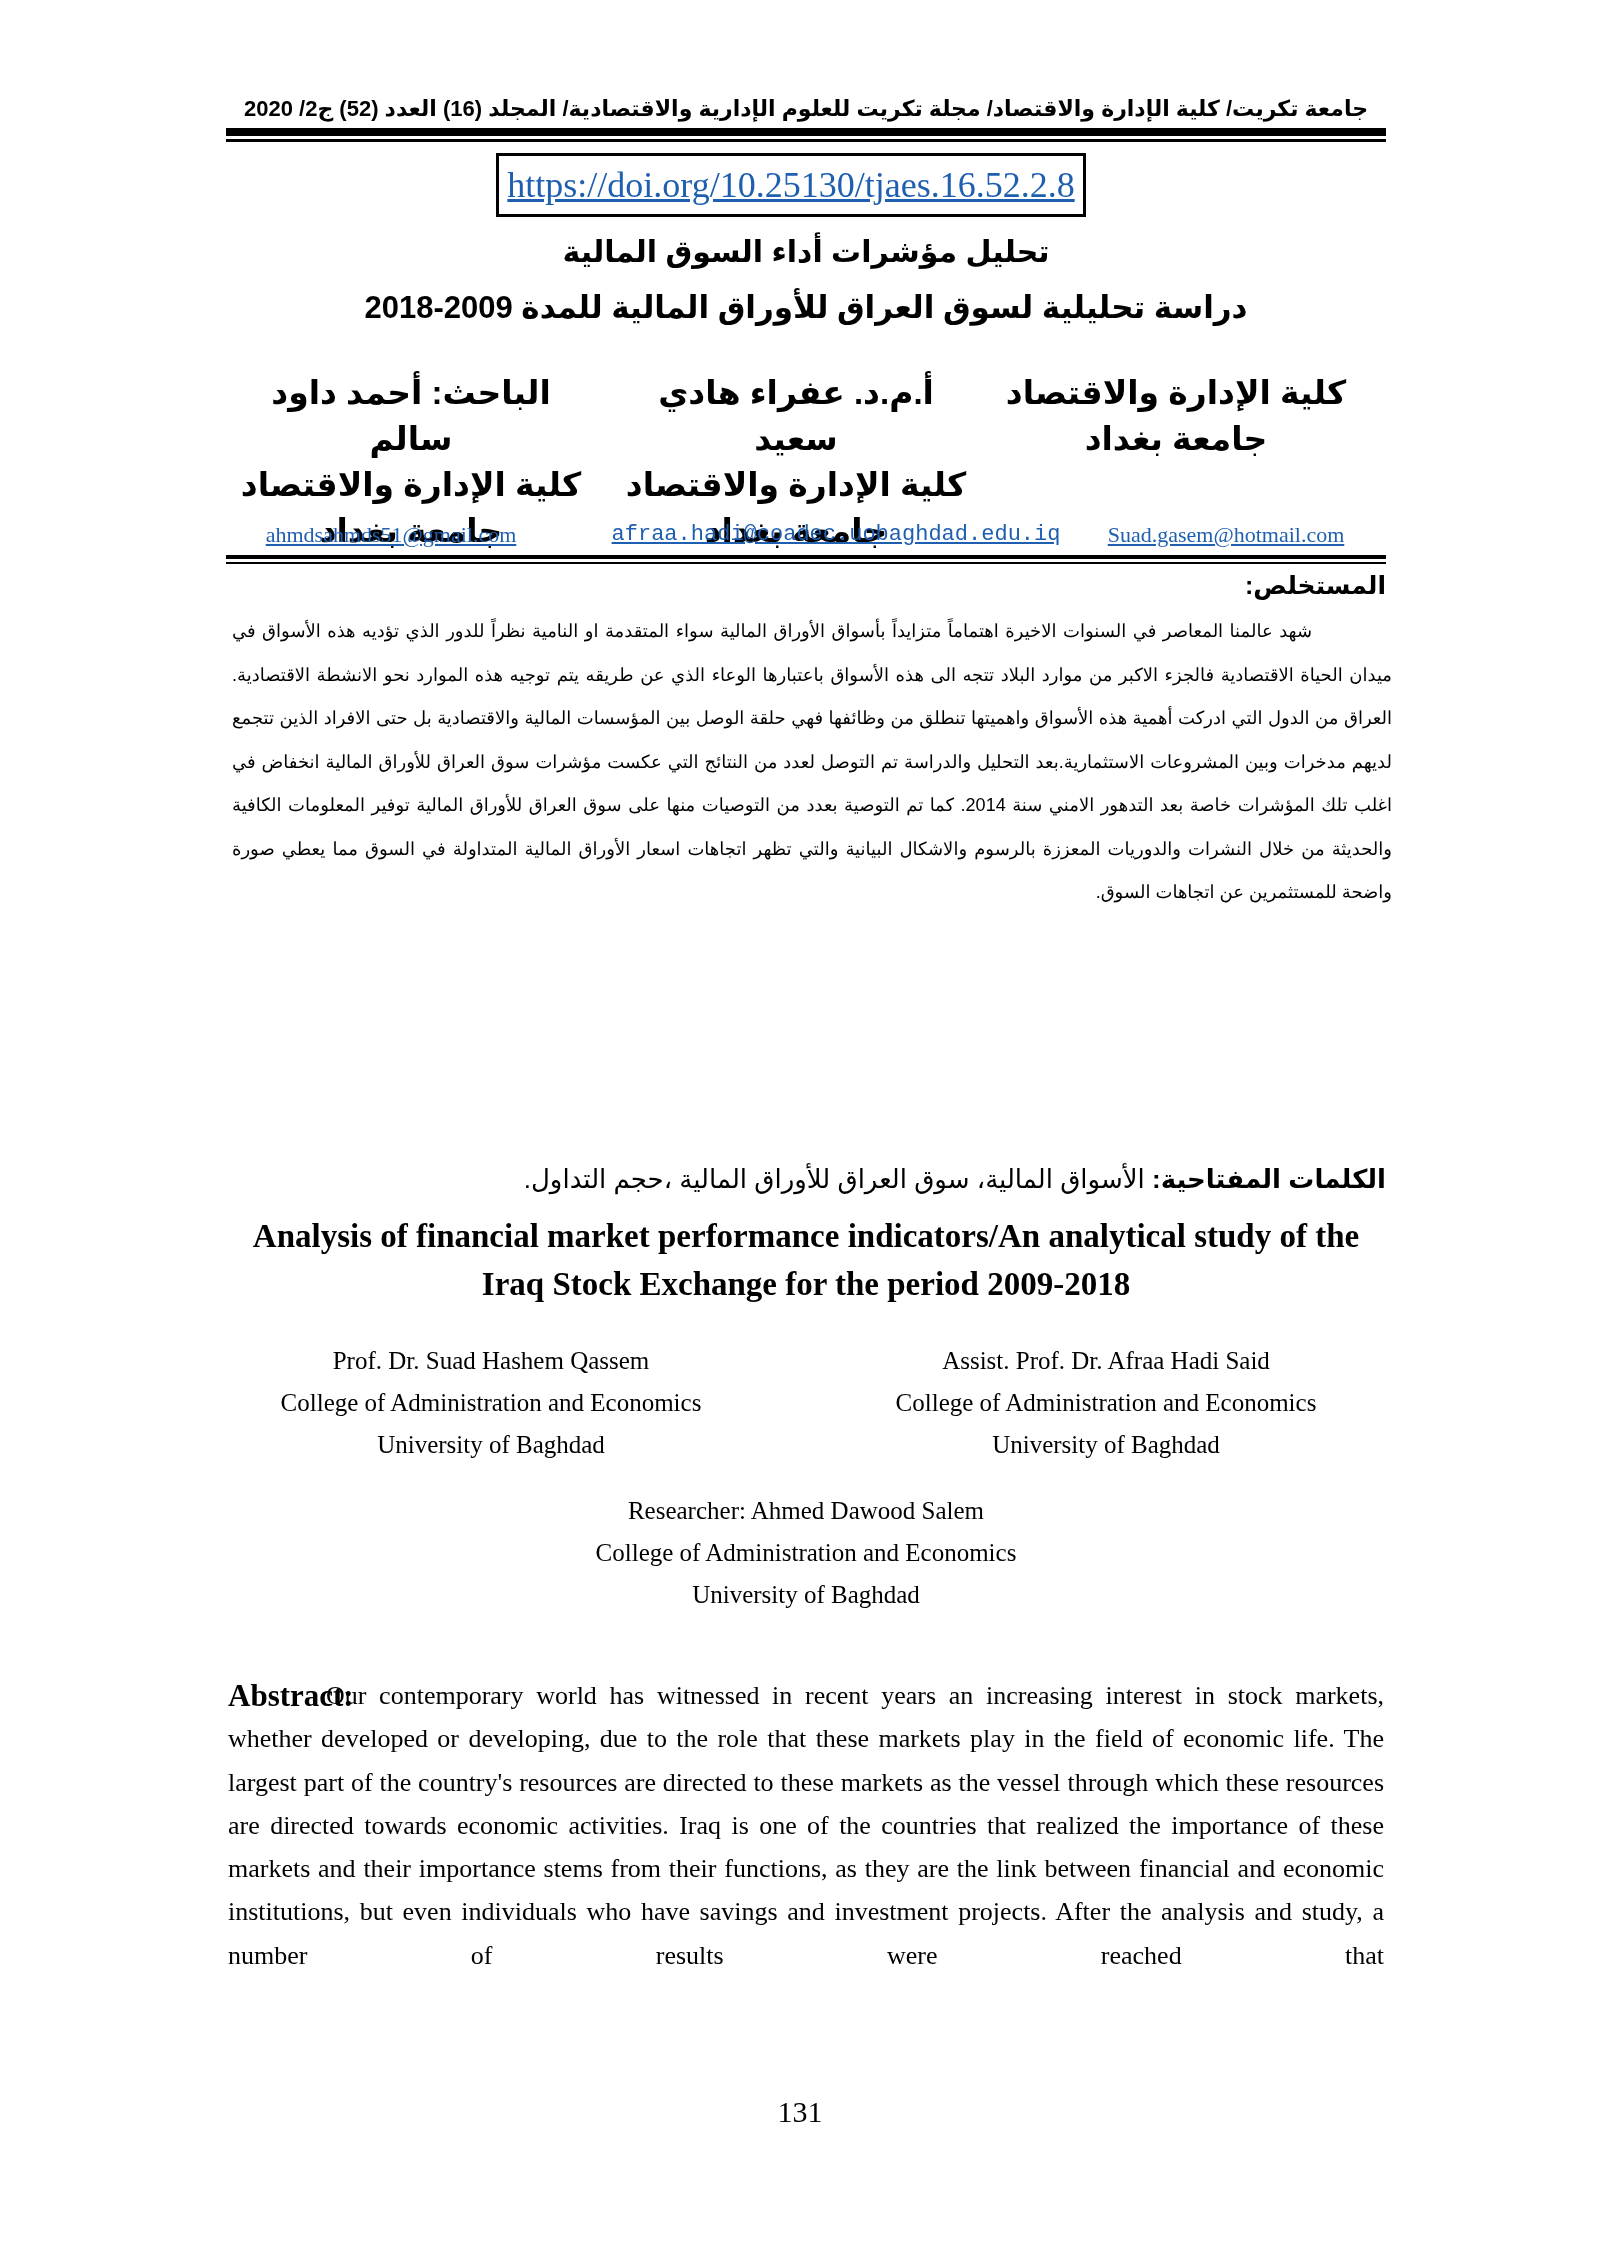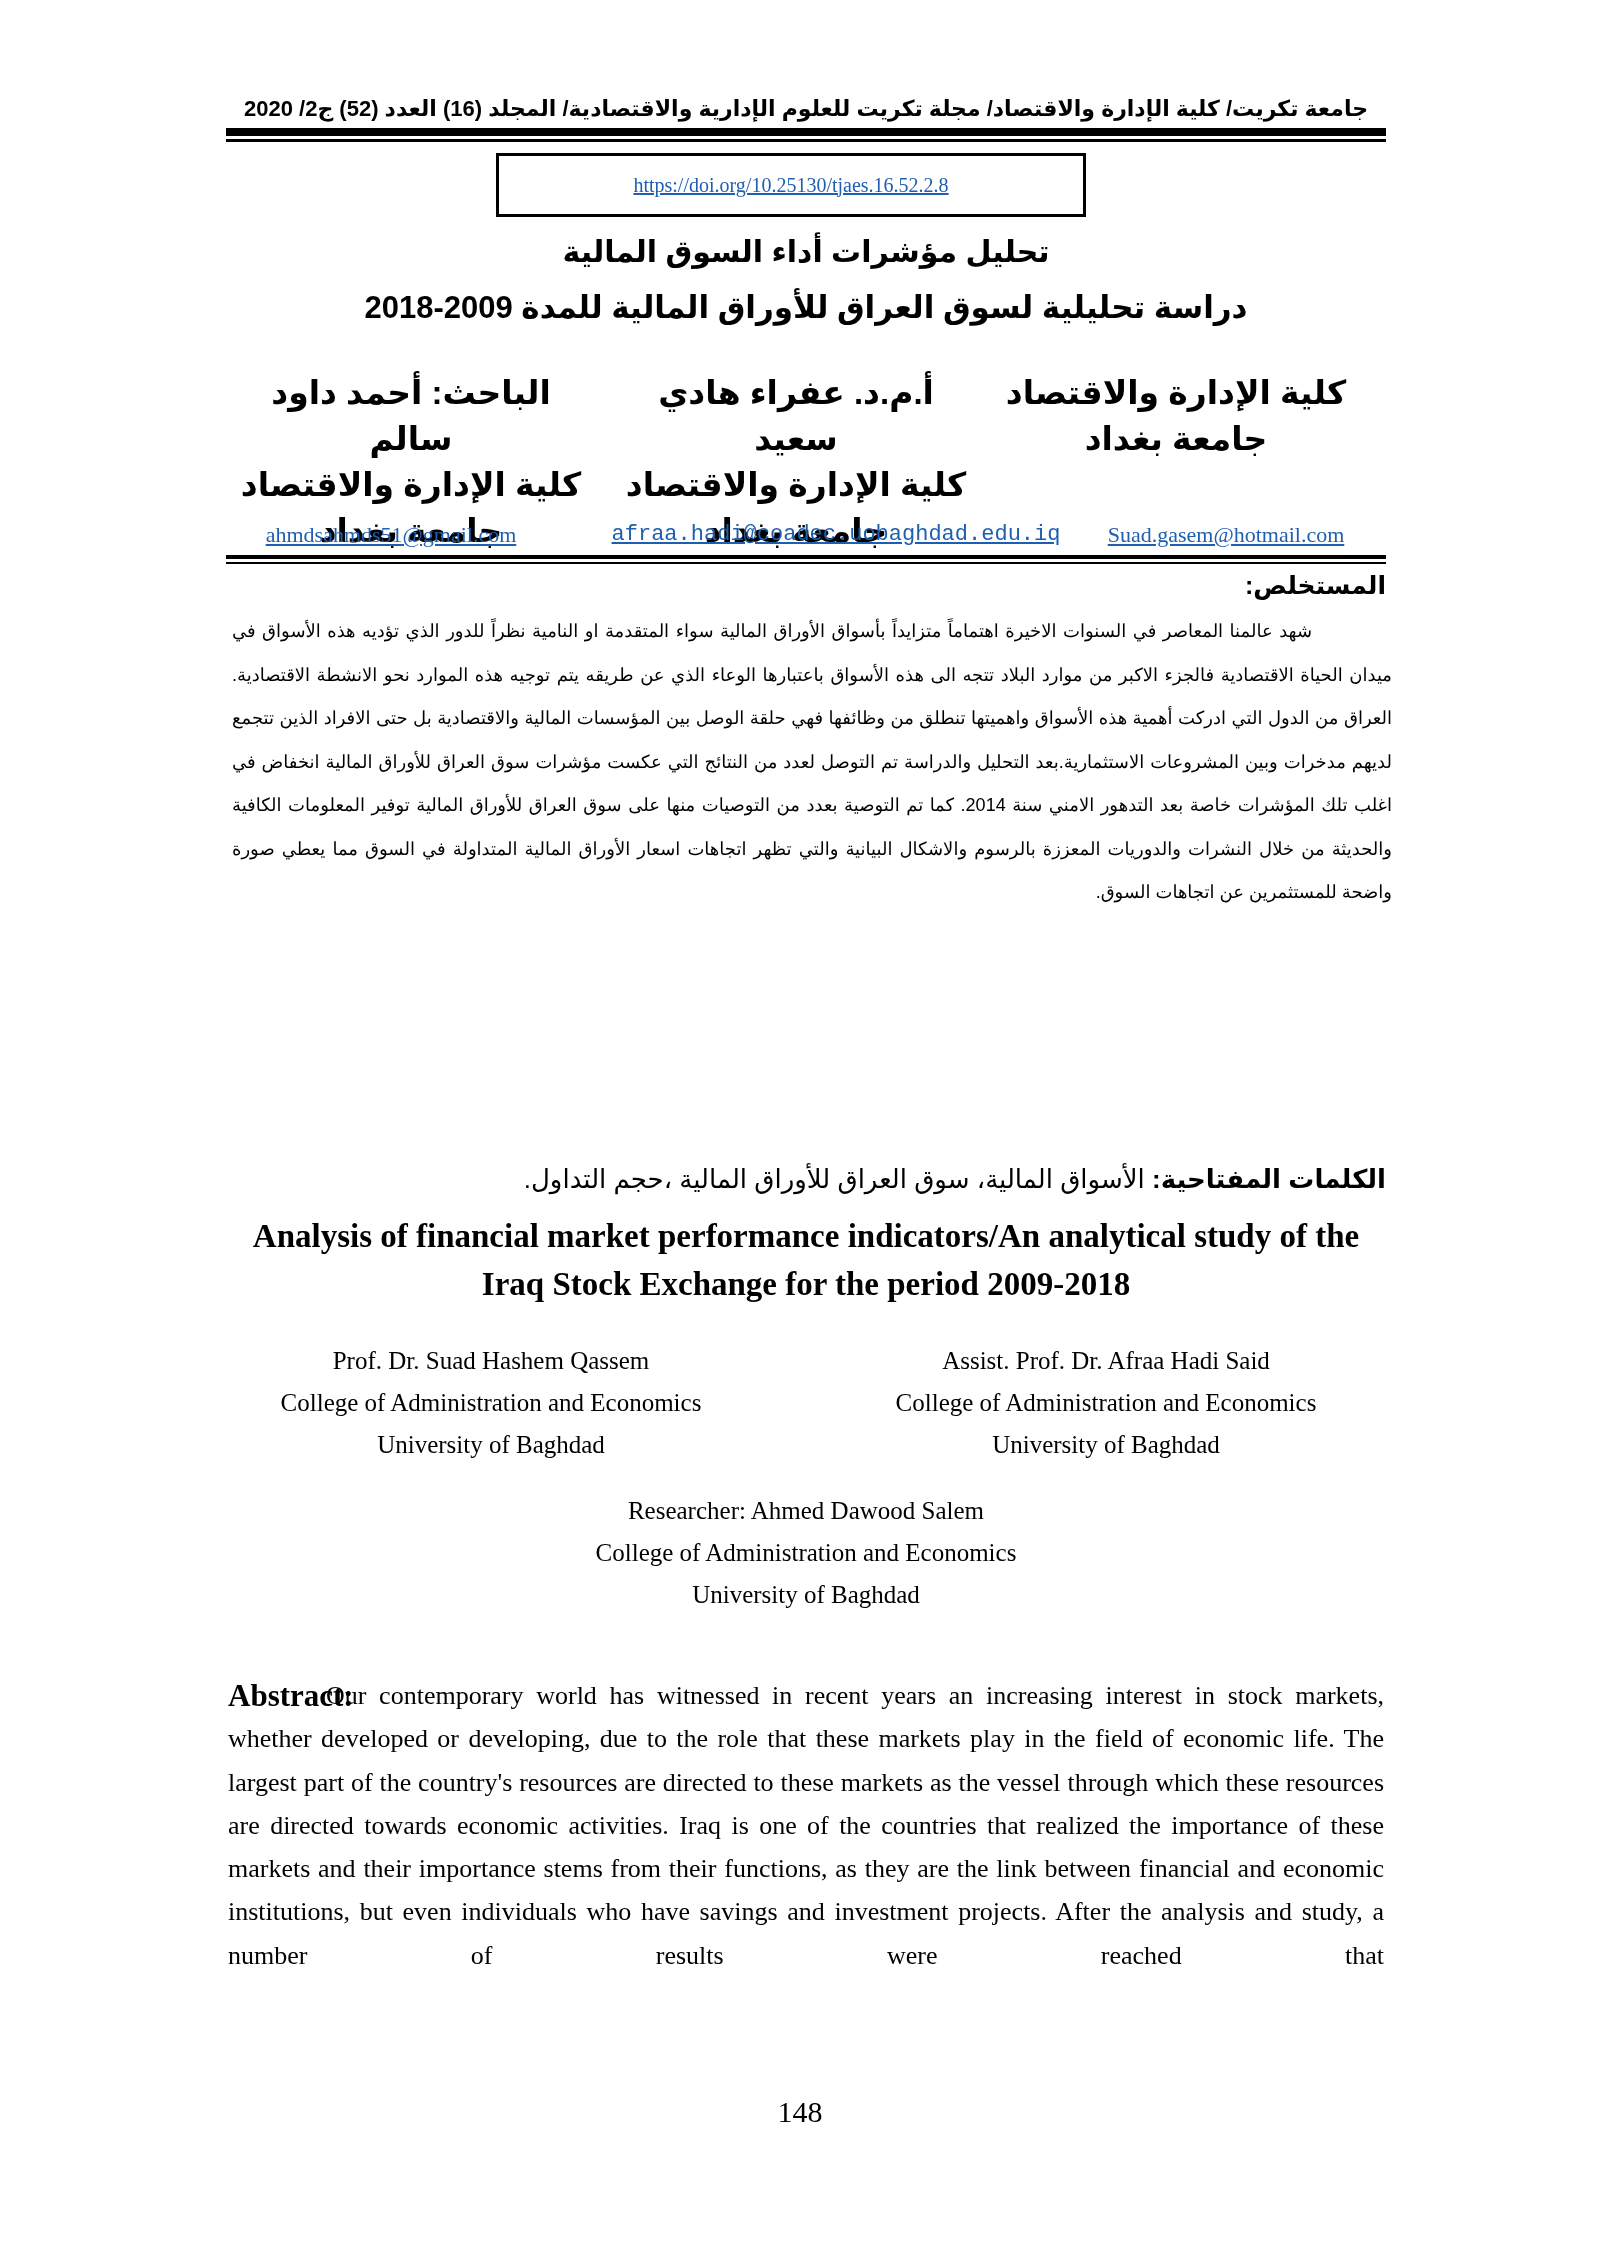--- a/index.html
+++ b/index.html
@@ -17,21 +17,21 @@
   .rule-thick { position: absolute; left: 226px; width: 1160px; top: 128px; height: 8px; background: #000; }
   .rule-thin  { position: absolute; left: 226px; width: 1160px; top: 139px; height: 3px; background: #000; }
 
   .doi-box {
     position: absolute; left: 496px; top: 153px; width: 590px; height: 64px;
     border: 3px solid #000; box-sizing: border-box;
     display: flex; align-items: center; justify-content: center;
   }
   .doi-link {
     font-family: "Liberation Serif", "DejaVu Serif", serif;
-    font-size: 20px; color: #1f5fb0; text-decoration: underline;
+    font-size: 36px; color: #1f5fb0; text-decoration: underline;
   }
 
   .ar-title {
     position: absolute; left: 226px; width: 1160px; direction: rtl; text-align: center;
     font-family: "Liberation Sans", "DejaVu Sans", sans-serif; font-weight: bold;
   }
   .ar-title.t1 { top: 232px; font-size: 30px; line-height: 40px; }
   .ar-title.t2 { top: 286px; font-size: 31px; line-height: 44px; }
 
   
@@ -171,14 +171,14 @@
 
   <div class="en-author c">
     <div>Researcher: Ahmed Dawood Salem</div>
     <div>College of Administration and Economics</div>
     <div>University of Baghdad</div>
   </div>
 
   <div class="en-abs-head">Abstract:</div>
   <div class="en-abs-body">Our contemporary world has witnessed in recent years an increasing interest in stock markets, whether developed or developing, due to the role that these markets play in the field of economic life. The largest part of the country's resources are directed to these markets as the vessel through which these resources are directed towards economic activities. Iraq is one of the countries that realized the importance of these markets and their importance stems from their functions, as they are the link between financial and economic institutions, but even individuals who have savings and investment projects. After the analysis and study, a number of results were reached that</div>
 
-  <div class="page-number">148</div>
+  <div class="page-number">131</div>
 </div>
 
 </body></html>

